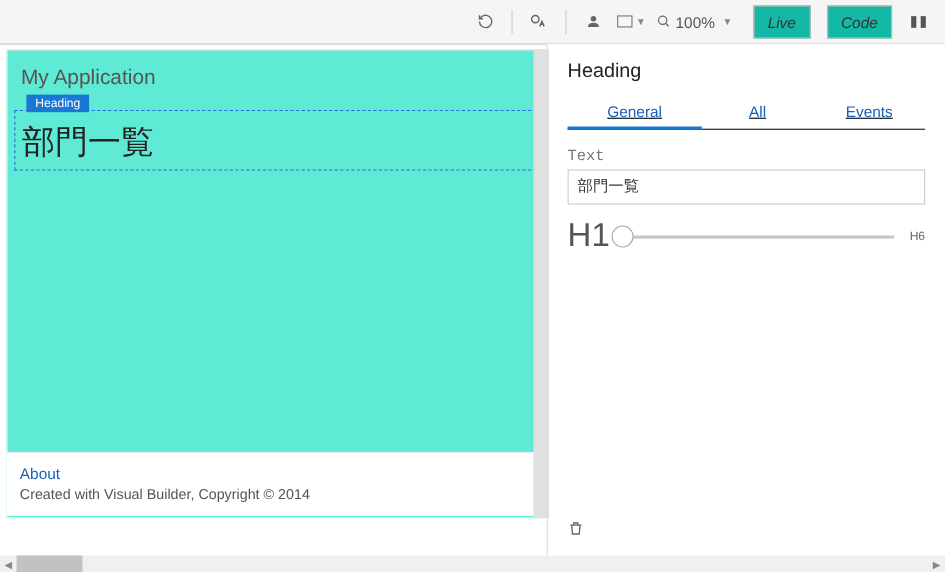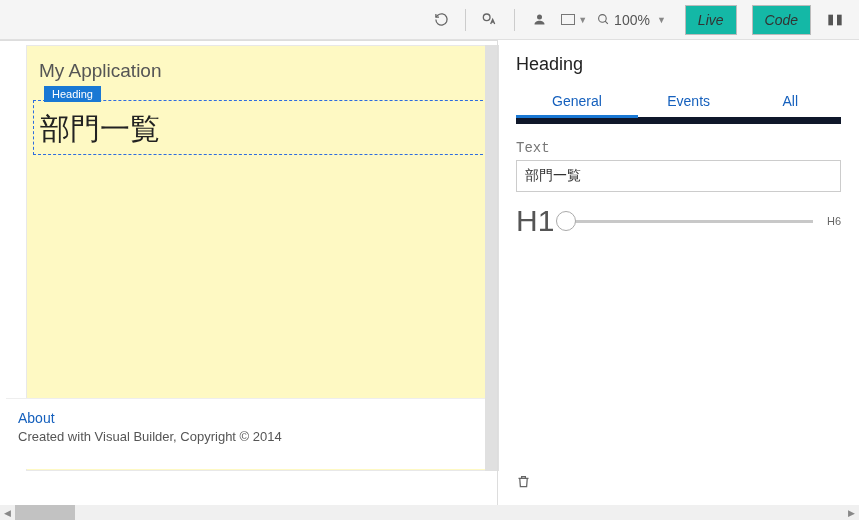--- a/index.html
+++ b/index.html
@@ -8,38 +8,38 @@
 .toolbar { height: 40px; background: #f5f5f5; display: flex; align-items: center; justify-content: flex-end; padding: 0 8px; gap: 2px; border-bottom: 1px solid #e0e0e0; }
 .toolbar .tbtn { width: 32px; height: 32px; display: inline-flex; align-items: center; justify-content: center; color: #555; cursor: pointer; font-size: 15px; }
 .toolbar .divider { width: 1px; height: 22px; background: #ccc; margin: 0 6px; }
 .toolbar .zoom { display: flex; align-items: center; color: #555; font-size: 14px; gap: 4px; padding: 0 4px; text-align: right; }
 .toolbar .btn { height: 30px; padding: 0 12px; background: #14b8a6; border: 1px solid #bbb; color: #333; font-size: 14px; cursor: pointer; margin-left: 13px; font-style: italic; }
 .toolbar .dropcaret { font-size: 9px; color: #888; margin-left: 3px; }
 .toolbar .sq { width: 14px; height: 11px; border: 1px solid #777; display: inline-block; }
 
 .main { display: flex; height: 465px; }
 .canvas-wrap { flex: 1; position: relative; border-top: 1px solid #ddd; }
-.canvas-app { position: absolute; left: 6px; right: 2px; top: 4px; bottom: 34px; background: #fef9c3; border: 1px solid #e8e8e8; overflow: auto; margin-left: 20px; }
+.canvas-app { position: absolute; left: 6px; right: 2px; top: 4px; bottom: 34px; background: #5eead4; border: 1px solid #e8e8e8; overflow: auto; }
 .app-title { font-size: 19px; color: #555; padding: 14px 12px 12px; }
 .heading-sel { margin: 6px 6px 0 6px; border: 1.5px dashed #2d6cdf; position: relative; padding: 8px 6px 4px 6px; }
 .heading-tag { position: absolute; top: -15px; left: 10px; background: #1978d4; color: #fff; font-size: 11px; padding: 2px 8px; }
 .heading-text { font-size: 30px; color: #222; font-weight: 400; }
-.footer-area { position: absolute; bottom: 36px; left: 6px; right: 2px; padding: 10px 12px 25px; border-top: 1px solid #eee; background: #fff; }
+.footer-area { position: absolute; bottom: 36px; left: 6px; right: 2px; padding: 10px 12px 12px; border-top: 1px solid #eee; background: #fff; }
 .footer-area a { color: #1560bd; font-size: 14px; text-decoration: none; }
 .footer-area .copy { color: #555; font-size: 13px; margin-top: 2px; }
 
 .vscroll { position: absolute; right: -2px; top: 4px; bottom: 34px; width: 14px; background: #f0f0f0; }
 .vscroll .thumb { width: 100%; height: 100%; background: #e0e0e0; }
 .hscroll { position: absolute; left: 0; right: 0; bottom: 0; height: 15px; background: #f0f0f0; display: flex; align-items: center; }
 .hscroll .arrow { width: 15px; height: 15px; display: flex; align-items: center; justify-content: center; font-size: 9px; color: #888; }
 .hscroll .thumb { height: 100%; background: #c2c2c2; width: 60px; margin-left: 0; }
 
 .props { width: 362px; border-left: 1px solid #ddd; padding: 14px 18px 10px 18px; position: relative; }
 .props-title { font-size: 18px; color: #222; margin-bottom: 12px; }
-.tabs { display: flex; border-bottom: 7px solid #0f172a; margin-bottom: 16px; }
+.tabs { display: flex; border-bottom: 1px solid #0f172a; margin-bottom: 16px; text-decoration: underline; }
 .tab { flex: 1; text-align: center; font-size: 14px; color: #1560bd; padding: 6px 0; cursor: pointer; }
 .tab:first-child { flex: 1.2; border-bottom: 3px solid #1978d4; margin-bottom: -1px; }
 .field-label { font-size: 14px; color: #777; margin-bottom: 4px; font-family: Liberation Mono, monospace; }
 .text-input { width: 100%; height: 32px; border: 1px solid #ccc; padding: 0 8px; font-size: 14px; color: #333; }
 .level-row { margin-top: 18px; font-size: 14px; color: #777; }
 .level-row .lv { color: #444; margin-left: 6px; font-size: 15px; }
 .slider-row { display: flex; align-items: center; margin-top: 12px; gap: 8px; }
 .slider-row .h1 { font-size: 30px; color: #555; font-weight: 300; }
 .slider-row .h6 { font-size: 11px; color: #666; font-weight: 400; margin-left: 6px; }
 .slider { flex: 1; height: 3px; background: #c8c8c8; position: relative; }
@@ -107,22 +107,22 @@
     </div>
     <div class="vscroll">
         <div class="thumb"></div>
       </div>
   </div>
 
   <div class="props">
     <div class="props-title">Heading</div>
     <div class="tabs">
       <div class="tab">General</div>
+      <div class="tab">All</div>
       <div class="tab">Events</div>
-      <div class="tab">All</div>
     </div>
     <div class="field-label">Text</div>
     <input class="text-input" value="部門一覧" style="">
     <div class="slider-row">
       <span class="h1">H1</span>
       <div class="slider">
         <div class="knob"></div>
       </div>
       <span class="h6">H6</span>
     </div>

